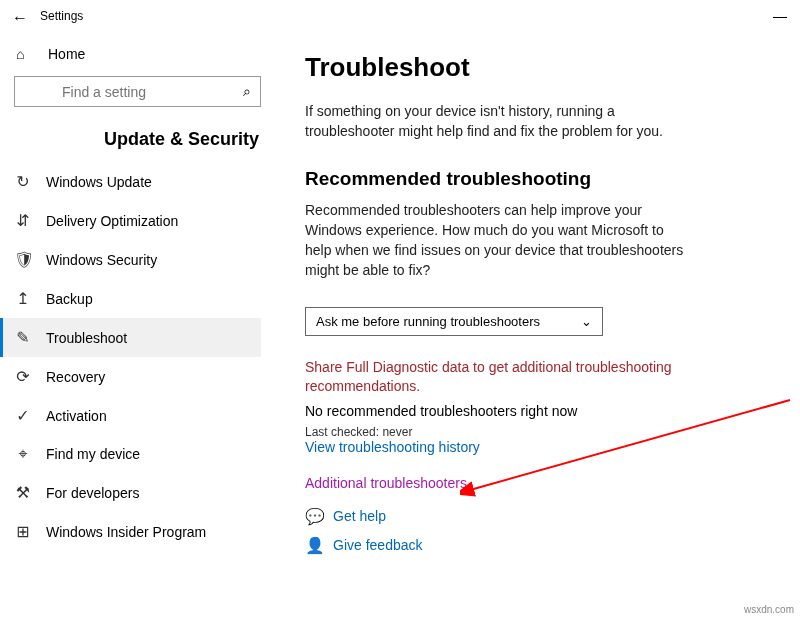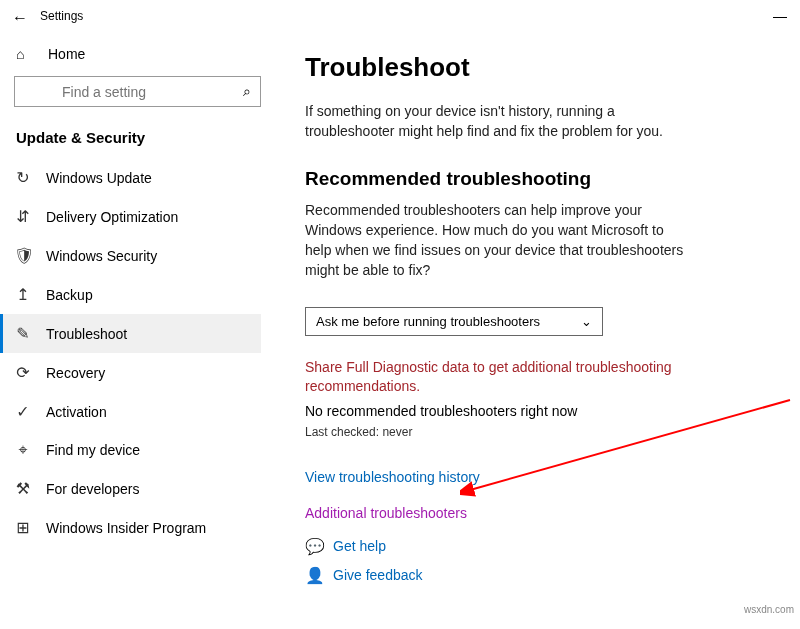--- a/index.html
+++ b/index.html
@@ -8,33 +8,33 @@
 .titlebar .back { width: 28px; text-align: center; font-size: 16px; cursor: pointer; }
 .titlebar .title { font-size: 12px; margin-left: 6px; }
 .titlebar .spacer { flex: 1; }
 .titlebar .minimize { width: 28px; text-align: center; font-size: 14px; cursor: pointer; }
 .container { display: flex; height: calc(100% - 32px); }
 .sidebar { width: 275px; padding: 8px 14px 0 14px; }
 .home-row { display: flex; align-items: center; gap: 14px; padding: 6px 2px 14px 2px; font-size: 14px; cursor: pointer; }
 .home-row .icon { width: 18px; }
 .search-box { display: flex; align-items: center; justify-content: space-between; border: 1px solid #999; padding: 6px 10px; margin-bottom: 18px; cursor: text; background: #fff; }
 .search-box input { border: none; outline: none; font-size: 14px; width: 200px; background: transparent; margin-left: 37px; }
-.category { font-weight: 600; font-size: 15px; padding: 4px 2px 12px 2px; }
+.category { font-weight: 600; font-size: 18px; padding: 4px 2px 12px 2px; text-align: right; }
 .nav-item { display: flex; align-items: center; gap: 14px; padding: 10px 2px 10px 2px; cursor: pointer; border-left: 3px solid transparent; margin-left: -14px; padding-left: 11px; }
 .nav-item.active { border-left-color: #0078d4; background: #f0f0f0; }
 .nav-item .icon { width: 18px; text-align: center; font-size: 16px; color: #333; }
 .nav-item .label { font-size: 14px; }
 .main { flex: 1; padding: 20px 30px 0 30px; overflow-y: auto; }
 .main h1 { font-weight: 600; font-size: 26px; margin-bottom: 18px; }
 .main p.desc { font-size: 14px; color: #222; line-height: 1.45; max-width: 380px; margin-bottom: 26px; }
 .main h2 { font-weight: 600; font-size: 19px; margin-bottom: 10px; }
 .dropdown { display: inline-flex; align-items: center; justify-content: space-between; border: 1px solid #666; padding: 6px 10px; width: 298px; font-size: 13px; cursor: pointer; margin-bottom: 22px; }
 .warn { color: #a4262c; font-size: 14px; max-width: 380px; line-height: 1.4; margin-bottom: 6px; }
 .no-rec { font-size: 14px; margin-bottom: 6px; }
-.last-checked { font-size: 12px; color: #333; margin-bottom: 30px; }
+.last-checked { font-size: 12px; color: #333; }
 .link { color: #0067b8; font-size: 14px; cursor: pointer; margin-bottom: 20px; display: inline-block; }
 .sub-head { color: #a21caf; font-size: 14px; margin-bottom: 16px; }
 .help-row { display: flex; align-items: center; gap: 10px; margin-bottom: 10px; }
 .help-row .icon { width: 18px; font-size: 16px; color: #333; }
 .help-row .lnk { color: #0067b8; font-size: 14px; cursor: pointer; }
 .arrow-svg { position: absolute; left: 460px; top: 395px; pointer-events: none; }
 .watermark { position: absolute; right: 6px; bottom: 14px; font-size: 10px; color: #888; }
 </style>
 </head>
 <body>

